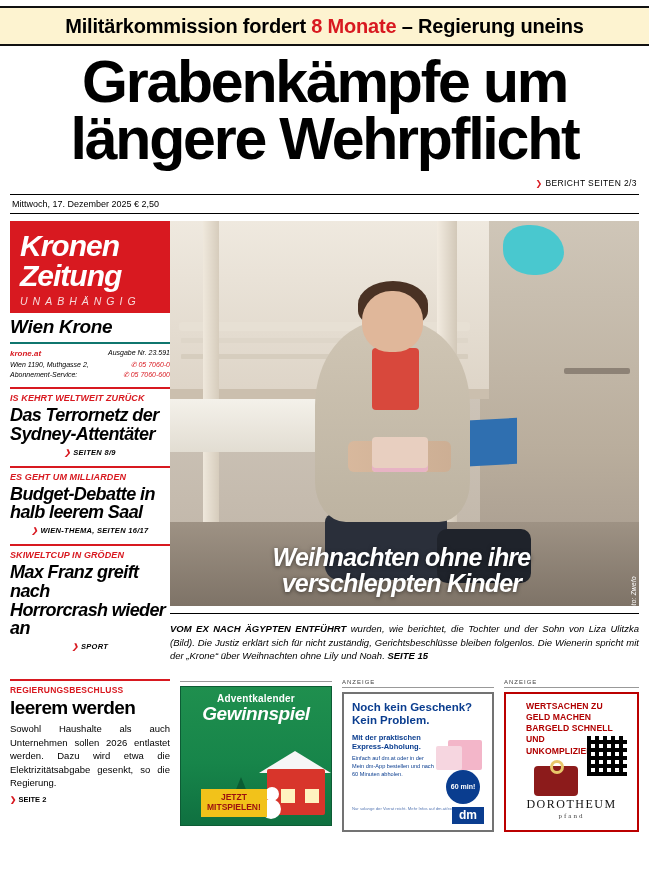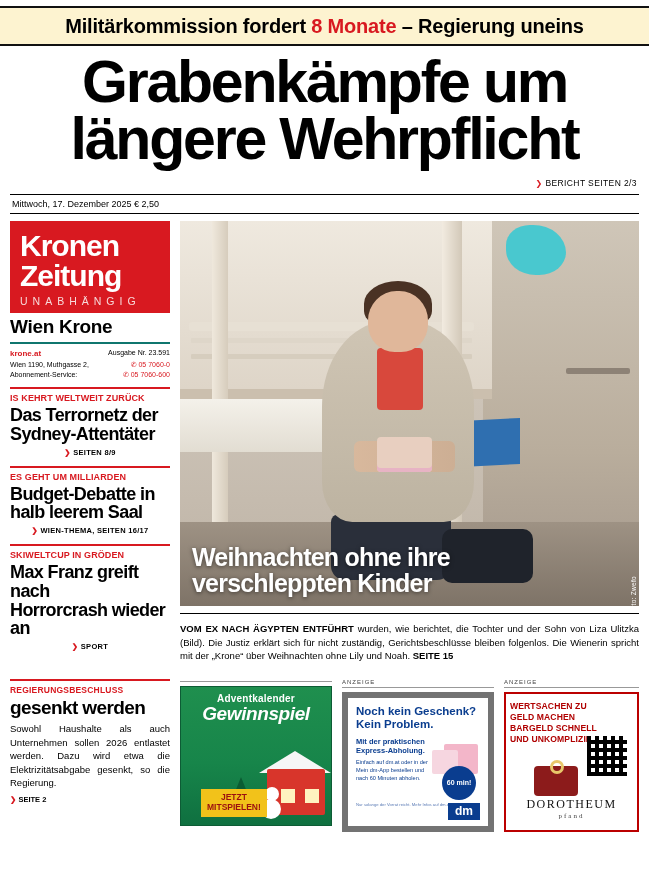--- a/index.html
+++ b/index.html
@@ -60,21 +60,21 @@
     font-size: 9px;
     padding: 4px 0 4px 12px;
     font-weight: normal;
   }
   .rule-after-date { border-top: 1px solid #000; margin: 0 10px; }
 
   
   .body {
     display: flex;
     padding: 0 10px;
-    gap: 10px;
+    font-style: italic;
   }
   .col-left { width: 160px; flex: 0 0 160px; }
   .col-right { flex: 1; }
 
   
   .logo-box {
     background: #d81920;
     color: #fff;
     padding: 10px 10px 6px 10px;
     margin-top: 7px;
@@ -251,20 +251,21 @@
     left: 12px; bottom: 10px;
     right: 18px;
   }
   .photo-overlay .ov-line {
     color: #fff;
     font-size: 25px;
     font-weight: bold;
     line-height: 1.04;
     letter-spacing: -0.8px;
     text-shadow: 0 1px 4px rgba(0,0,0,.55);
+    text-align: center;
   }
 
   
   .caption {
     font-size: 9.5px;
     line-height: 1.42;
     padding-top: 8px;
     border-top: 1px solid #000;
     margin-top: 7px;
     text-align: justify;
@@ -389,21 +390,21 @@
   }
   .ad1-snow2 {
     position: absolute; left: 84px; bottom: 24px;
     width: 14px; height: 14px; background: #fff; border-radius: 50%;
   }
 
   
   .ad2 {
     height: 140px;
     background: #ffffff;
-    border: 6px solid #737373;
+    border: 2px solid #737373;
     position: relative;
     padding: 7px 8px;
     overflow: hidden;
   }
   .ad2-h {
     color: #0a3d8f;
     font-size: 11.5px;
     font-weight: bold;
     line-height: 1.12;
   }
@@ -449,21 +450,21 @@
     display: flex; align-items: center; justify-content: center;
     text-align: center; line-height: 1.05;
   }
 
   
   .ad3 {
     height: 140px;
     background: #ffffff;
     border: 2px solid #b00;
     position: relative;
-    padding: 7px 4px;
+    padding: 7px 20px;
     overflow: hidden;
   }
   .ad3-h {
     color: #b00000;
     font-size: 8.6px;
     font-weight: bold;
     line-height: 1.3;
     letter-spacing: 0.1px;
   }
   .ad3-ring-box {
@@ -615,21 +616,21 @@
       </div>
     </div>
   </div>
 
   <div class="bottom">
 
     <div class="bot-col1">
       <div class="hr-red"></div>
       <div style="height:4px"></div>
       <div class="bot-kicker">REGIERUNGSBESCHLUSS</div>
-      <div class="bot-title">gesenkt werden</div>
+      <div class="bot-title">leerem werden</div>
       <div class="bot-text">Sowohl Haushalte als auch Unternehmen sollen 2026 entlastet werden. Dazu wird etwa die Elektrizitätsabgabe gesenkt, so die Regierung.</div>
       <div class="bot-ref">
         <span class="arrow">❯</span>
         <span>SEITE 2</span>
       </div>
     </div>
 
     <div class="bot-col2">
       <div class="ad-label"></div>
       <div class="ad1">

